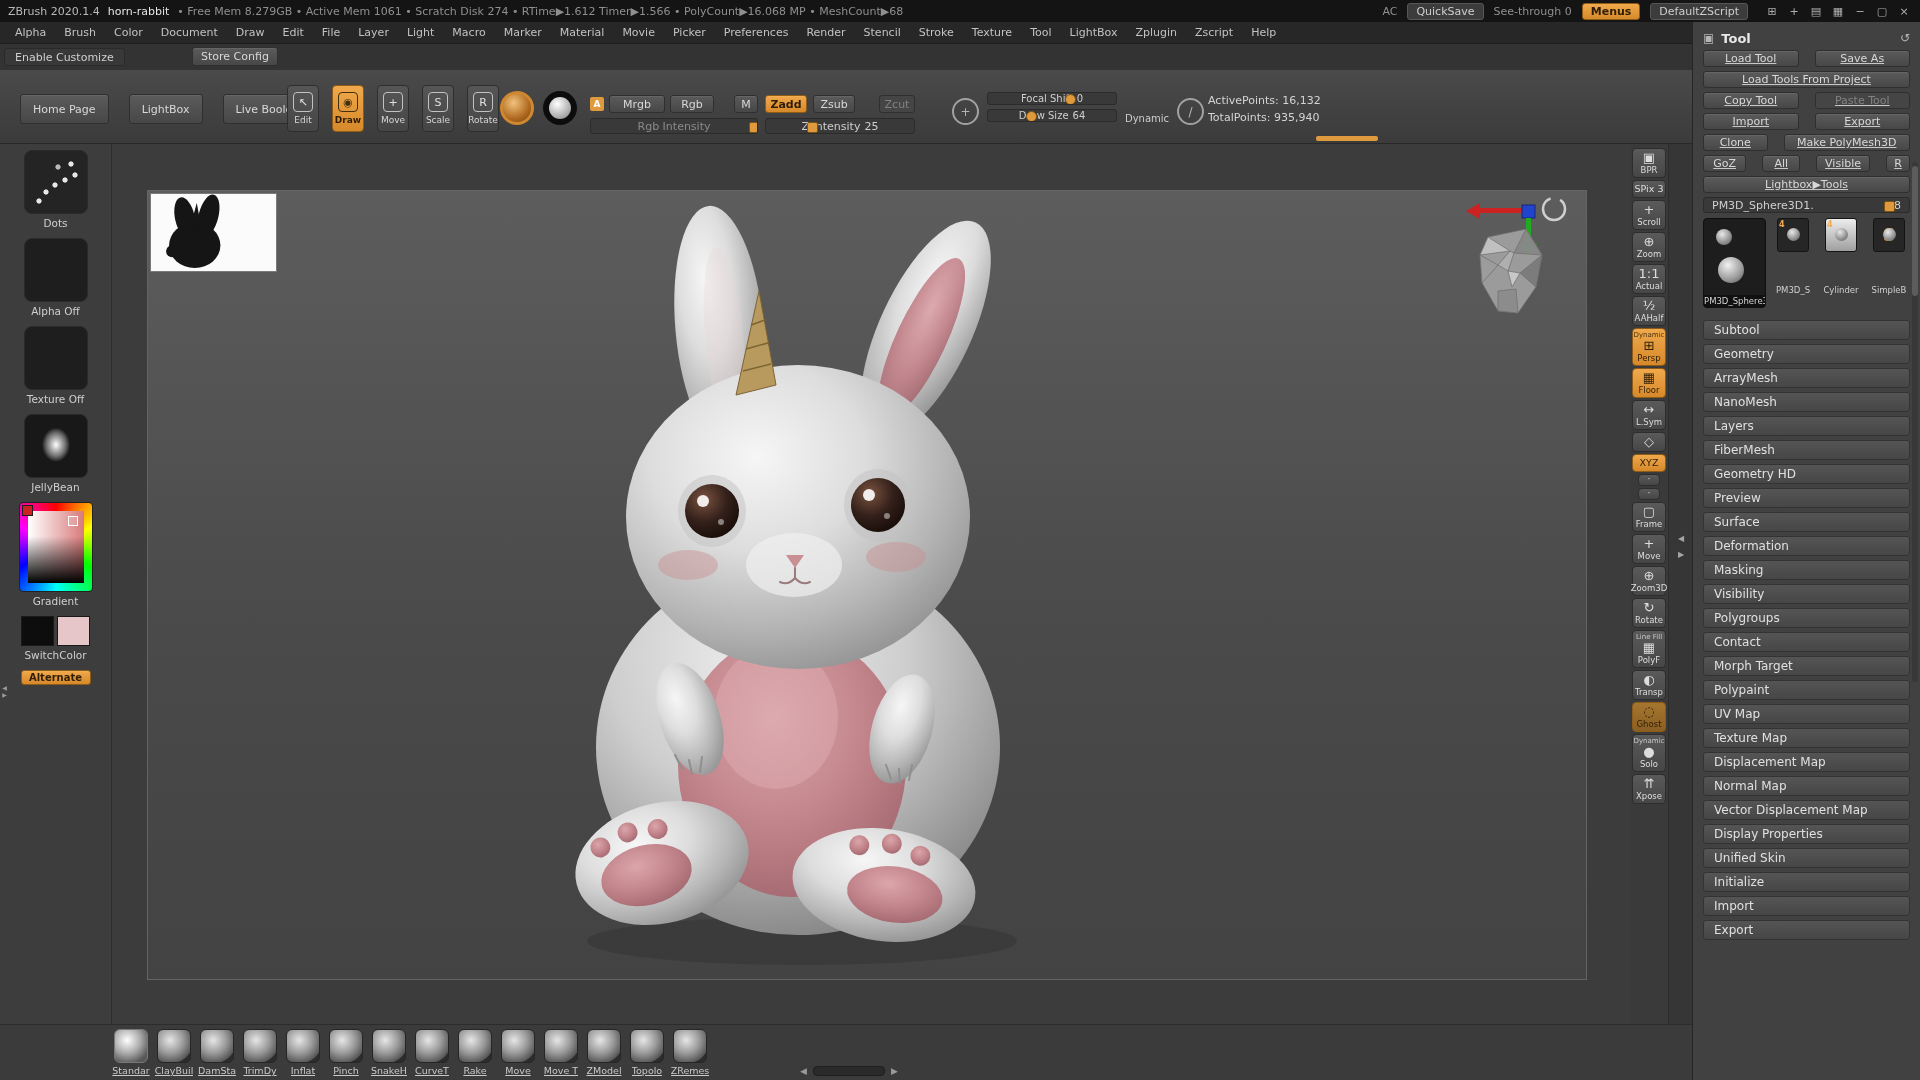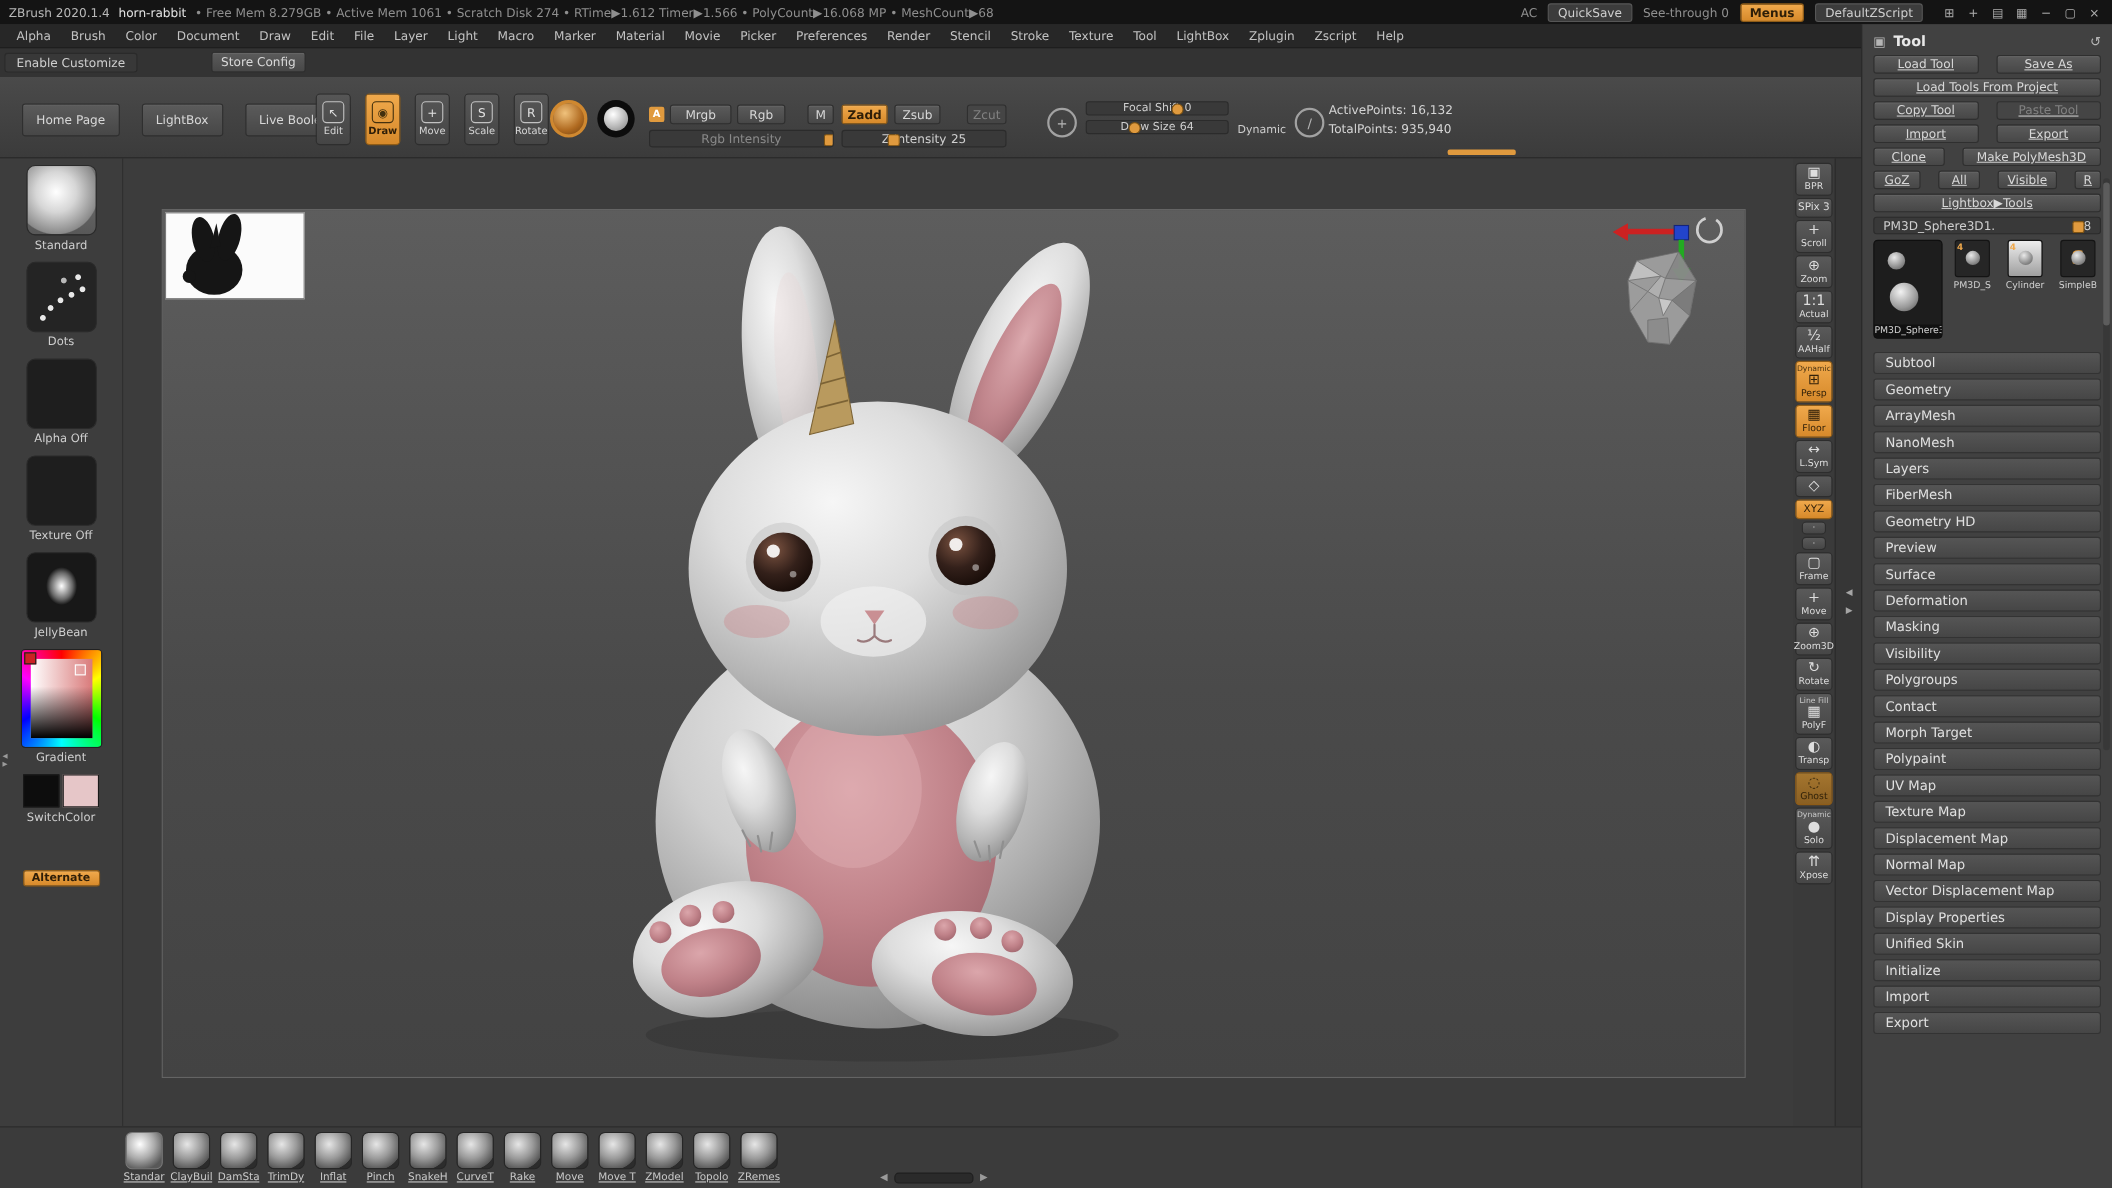--- a/index.html
+++ b/index.html
@@ -92,21 +92,21 @@
   .thumb.jelly{background:radial-gradient(ellipse 18px 22px at 50% 48%,#ffffff,rgba(255,255,255,.35) 55%,rgba(0,0,0,0) 78%),#181818;}
   .picker{width:74px;height:90px;padding:8px;border-radius:4px;box-sizing:border-box;position:relative;
       background:conic-gradient(from 0deg,#f00,#ff0,#0f0,#0ff,#00f,#f0f,#f00);border:1px solid #222;}
   .picker-inner{width:100%;height:100%;
       background:linear-gradient(to top,#000,rgba(0,0,0,0) 65%),linear-gradient(to right,#ffffff,#d97a7a);}
   .picker-marker{position:absolute;right:14px;top:13px;width:8px;height:8px;border:1.5px solid #fff;background:rgba(255,255,255,.15);}
   .picker-chip{position:absolute;left:2px;top:2px;width:9px;height:9px;background:#cc2222;border:1px solid #1d1d1d;}
   .swatches{display:flex;gap:3px;}
   .sw{width:33px;height:30px;border:1px solid #1a1a1a;box-sizing:border-box;}
   .sw.black{background:#0d0d0d;} .sw.pink{background:#e6c6c8;}
-  #btn-alternate{width:70px;height:15px;font-size:10px;margin-top:33px;}
+  #btn-alternate{width:70px;height:15px;font-size:10px;}
   #pal-edge-arrows{position:absolute;left:0px;top:540px;width:9px;color:#9a9a9a;font-size:6px;line-height:7px;text-align:center;}
   
   #canvas{position:absolute;left:112px;top:144px;width:1518px;height:880px;background:#3c3c3c;}
   #document{position:absolute;left:35px;top:46px;width:1440px;height:790px;border:1px solid #646464;box-sizing:border-box;
       background:linear-gradient(#5d5d5d,#4a4a4a 55%,#434343);}
   #sil-thumb{position:absolute;left:2px;top:2px;width:127px;height:79px;background:#fbfbfb;border:1px solid #7a7a7a;box-sizing:border-box;}
   #rabbit{position:absolute;left:392px;top:8px;width:540px;height:780px;}
   #gizmo{position:absolute;right:18px;top:2px;width:104px;height:74px;}
   #polyhead{position:absolute;right:36px;top:34px;width:80px;height:92px;opacity:.95;}
   
@@ -148,21 +148,21 @@
       background:radial-gradient(circle at 38% 32%,#f2f2f2,#9a9a9a 60%,#4e4e4e);}
   #thumb-big .cap{position:absolute;left:0;right:0;bottom:0;font-size:8.5px;color:#d2d2d2;background:rgba(0,0,0,.4);
       text-align:center;padding:1px 0;white-space:nowrap;overflow:hidden;}
   .mini-col{width:42px;display:flex;flex-direction:column;align-items:center;gap:3px;}
   .mini-thumb{width:32px;height:34px;background:#262626;border:1px solid #141414;border-radius:3px;position:relative;box-sizing:border-box;}
   .mini-thumb .dot{position:absolute;left:9px;top:9px;width:13px;height:13px;border-radius:50%;
       background:radial-gradient(circle at 38% 32%,#e9e9e9,#8e8e8e 60%,#555);}
   .mini-thumb.light{background:linear-gradient(#ededed,#9f9f9f);}
   .mini-thumb .badge{position:absolute;left:1px;top:1px;font-size:8px;color:#f0a94c;font-weight:bold;}
   .mini-thumb .sglyph{position:absolute;left:0;right:0;top:6px;text-align:center;font-size:17px;font-weight:bold;color:#e09a3e;}
-  .mini-label{font-size:8.5px;color:#cfcfcf;white-space:nowrap;overflow:hidden;max-width:42px;}
+  .mini-label{font-size:8.5px;color:#cfcfcf;white-space:nowrap;overflow:hidden;max-width:42px;margin-top:30px;}
   .section-row{height:20px;margin-bottom:4px;background:linear-gradient(#555555,#464646);border:1px solid #333;
       border-radius:3px;display:flex;align-items:center;padding-left:10px;font-size:12px;color:#e0e0e0;box-sizing:border-box;}
   #panel-scroll{position:absolute;right:2px;top:140px;width:6px;height:520px;background:#383838;border-radius:3px;}
   #panel-scroll .ph{position:absolute;left:0;top:4px;width:6px;height:130px;background:#5c5c5c;border-radius:3px;}
   
   #bottom-tray{position:absolute;left:0;top:1024px;width:1692px;height:56px;background:#3b3b3b;
       border-top:1px solid #2c2c2c;box-sizing:border-box;display:flex;gap:9px;padding:4px 0 0 114px;}
   .tray-item{width:34px;display:flex;flex-direction:column;align-items:center;}
   .tray-thumb{width:34px;height:34px;border-radius:6px;border:1px solid #262626;box-sizing:border-box;
       background:radial-gradient(circle at 38% 32%,#e6e6e6,#9a9a9a 45%,#565656 78%,rgba(0,0,0,0) 80%),#2c2c2c;}
@@ -313,24 +313,20 @@
       <div class="gauge">/</div>
     </div>
     <div id="shelf-stats">
       <div>ActivePoints: 16,132</div>
       <div>TotalPoints: 935,940</div>
     </div>
     <div id="shelf-scroll-ind"></div>
   </div>
 
   <aside id="left-palette">
-    <div class="pal-item">
-      <div class="thumb standard"></div>
-      <div class="pal-label">Standard</div>
-    </div>
     <div class="pal-item">
       <div class="thumb dots"></div>
       <div class="pal-label">Dots</div>
     </div>
     <div class="pal-item">
       <div class="thumb off"></div>
       <div class="pal-label">Alpha Off</div>
     </div>
     <div class="pal-item">
       <div class="thumb off"></div>

